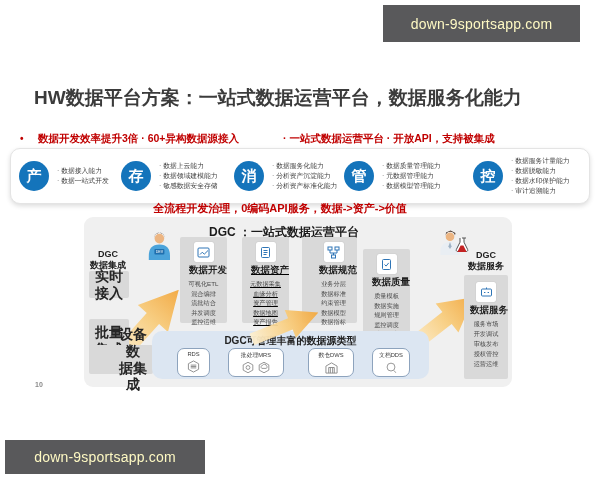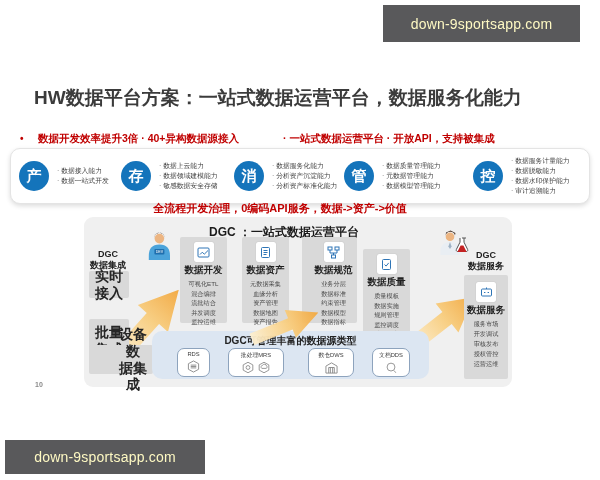--- a/index.html
+++ b/index.html
@@ -40,24 +40,24 @@
   .p-title{position:absolute;left:30px;top:7px;width:340px;text-align:center;
            font-size:12px;font-weight:bold;color:#1a1a1a;white-space:nowrap;}
   .pre{white-space:pre-line;}
   .int-label{position:absolute;left:0;top:32px;width:48px;text-align:center;font-size:9px;font-weight:bold;color:#222;line-height:1.25;}
   .int-box{position:absolute;left:5px;width:40px;background:#d9d9d9;border-radius:2px;z-index:2;
            display:flex;align-items:center;justify-content:center;text-align:center;
            font-size:14px;font-weight:600;color:#262626;line-height:1.2;}
   .ib0{top:54px;height:27px;} .ib1{top:102px;height:43px;} .ib2{top:128px;height:29px;padding-left:24px;}
   
   .col{position:absolute;top:20px;width:47px;height:86px;background:#d9d9d9;border-radius:2px;z-index:2;text-align:center;}
-  .c0{left:96px;} .c1{left:158px;} .c2{left:218px;padding-left:8px;} .c3{left:279px;margin-top:12px;}
+  .c0{left:96px;} .c1{left:158px;text-decoration:underline;} .c2{left:218px;padding-left:8px;} .c3{left:279px;margin-top:12px;}
   .col-tile{width:20px;height:20px;background:#fff;border-radius:2px;margin:5px auto 2px auto;
             display:flex;align-items:center;justify-content:center;box-shadow:0 0 1px rgba(0,0,0,.25);}
-  .col-title{font-size:9.5px;font-weight:bold;color:#1f1f1f;margin-bottom:2px;}
+  .col-title{font-size:9.5px;font-weight:bold;color:#1f1f1f;margin-bottom:2px;text-align:right;}
   .col-items{list-style:none;margin:0;padding:0;}
   .col-items li{font-size:6.2px;color:#474747;line-height:1.55;}
   
   .svc-label{position:absolute;left:376px;top:33px;width:52px;text-align:center;font-size:9px;font-weight:bold;color:#222;line-height:1.25;}
   .svc-col{position:absolute;left:380px;top:58px;width:44px;height:104px;background:#d9d9d9;border-radius:2px;z-index:2;text-align:center;}
   .svc-col .col-tile{margin-top:7px;}
   .svc-col .col-items li{line-height:1.6;}
   
   .avatar{position:absolute;z-index:2;}
   .dev-avatar{left:62px;top:13px;}
@@ -80,21 +80,21 @@
   .page-num{position:absolute;left:35px;top:381px;font-size:7px;font-weight:bold;color:#8a8a8a;}
 </style>
 </head>
 <body>
 
 <div class="wm wm-top">down-9sportsapp.com</div>
 <div class="wm wm-bottom">down-9sportsapp.com</div>
 
 <div class="slide-title">HW数据平台方案：一站式数据运营平台，数据服务化能力</div>
 <span class="bullet-dot">•</span>
-<span class="bullet1">数据开发效率提升3倍 · 40+异构数据源接入</span>
+<span class="bullet1">数据开发效率提升3倍 · 60+异构数据源接入</span>
 <span class="bullet2">· 一站式数据运营平台 · 开放API，支持被集成</span>
 
 <div class="cap-bar">
   <div class="g0">
     <div class="cap-badge">产</div>
     <ul class="cap-items">
       <li>数据接入能力</li>
       <li>数据一站式开发</li>
     </ul>
   </div>

